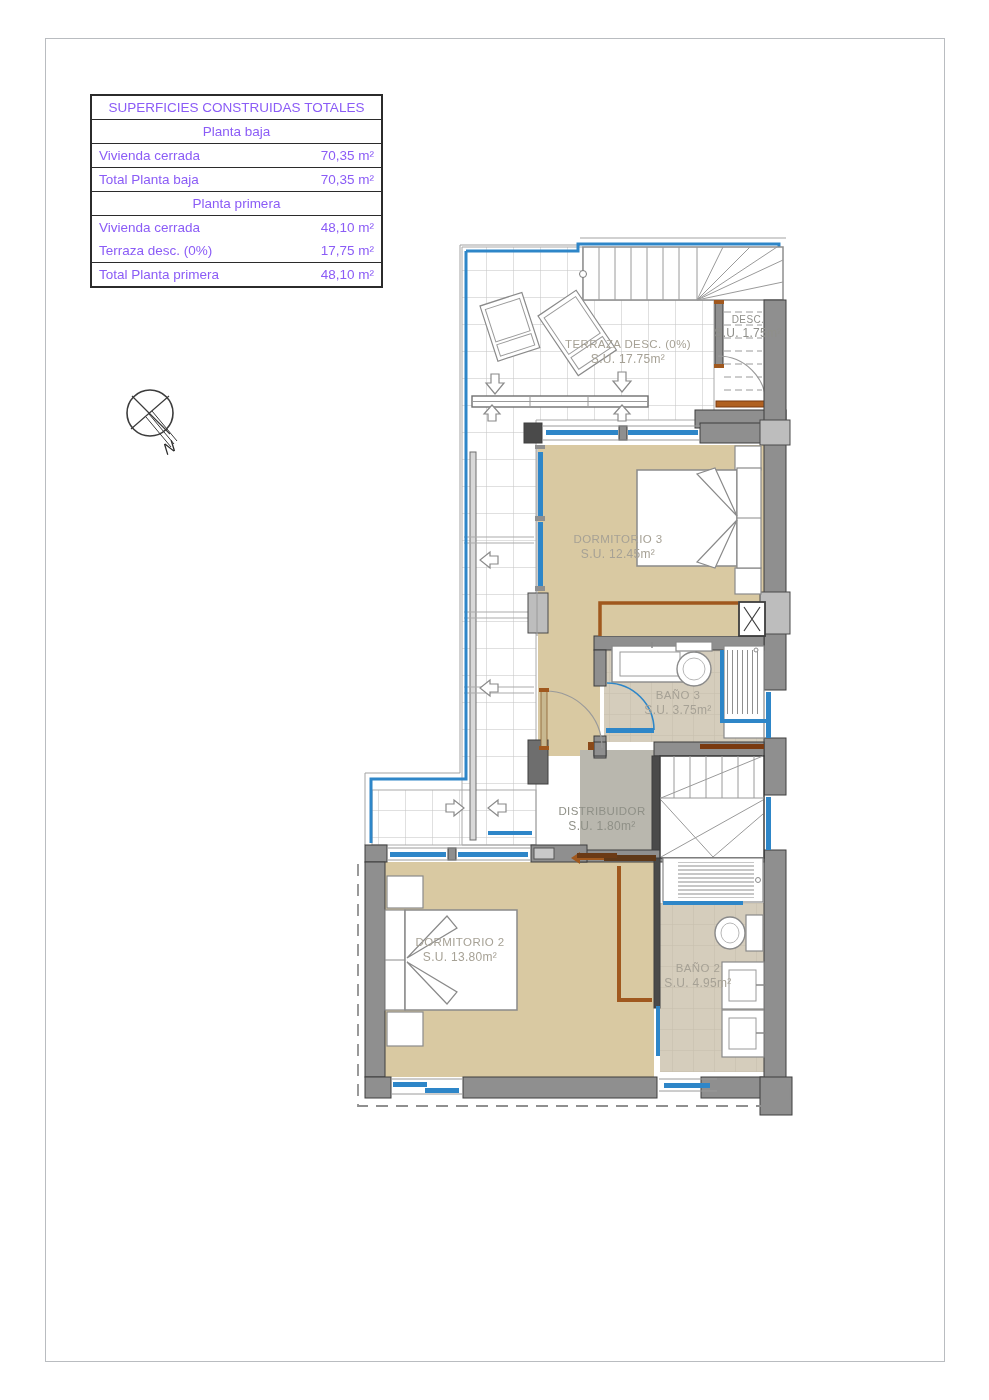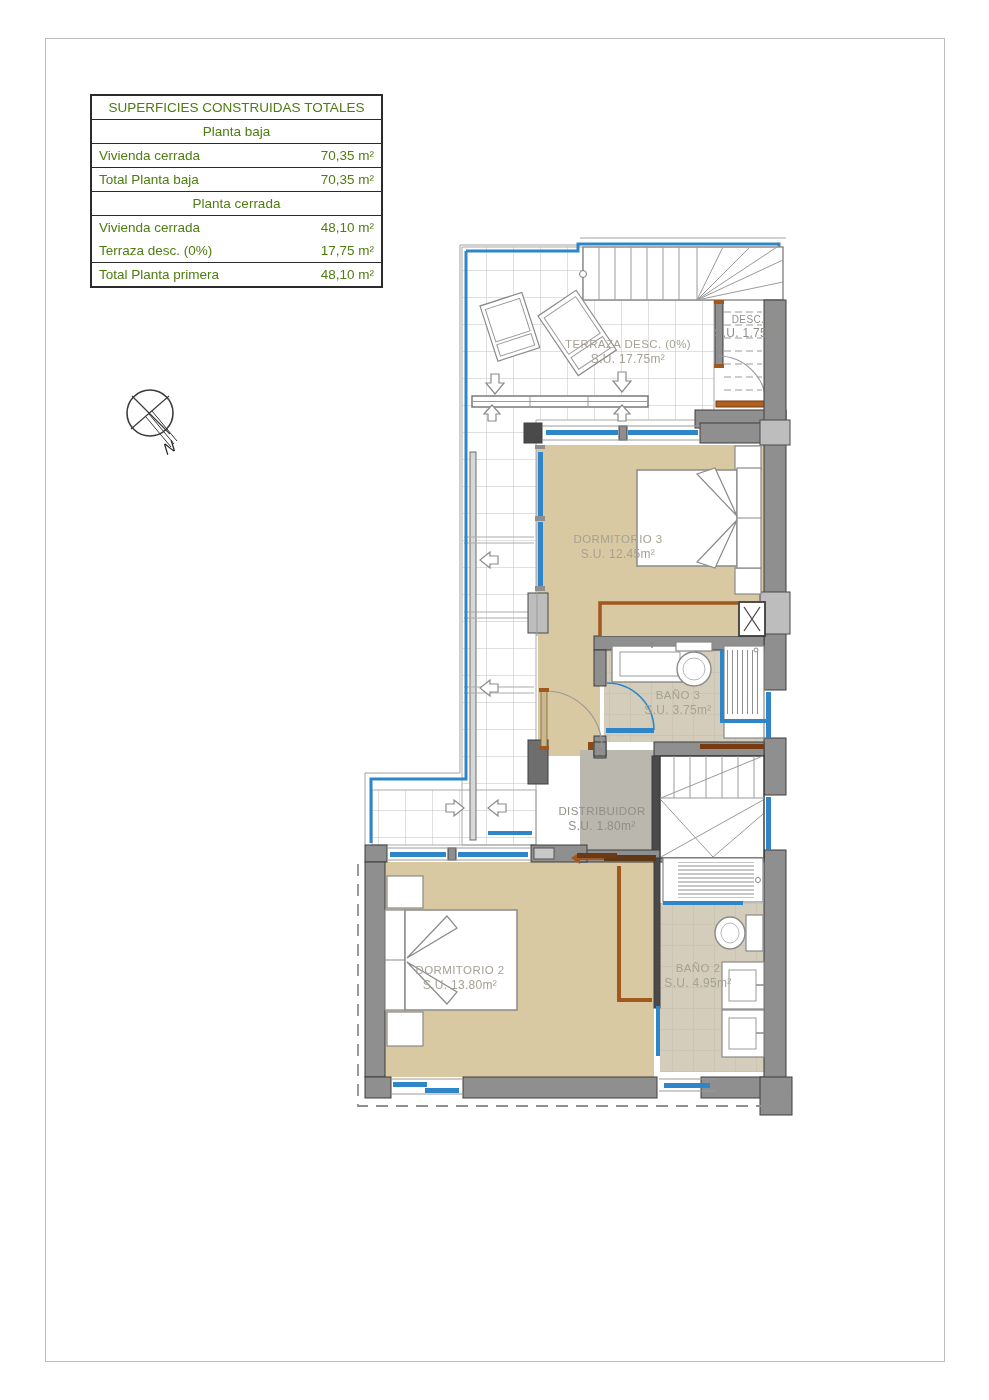--- a/index.html
+++ b/index.html
@@ -2,21 +2,21 @@
 <html><head>
 <meta charset="utf-8">
 <style>
   html,body{margin:0;padding:0;background:#fff;}
   .page{position:relative;width:989px;height:1400px;background:#fff;
         font-family:"Liberation Sans",sans-serif;overflow:hidden;}
   .frame{position:absolute;left:45px;top:38px;width:898px;height:1322px;
          border:1.5px solid #b9bcc0;}
   
   .areas-table{position:absolute;left:90px;top:94px;width:289px;
-               border:2px solid #2b2b2b;background:#fff;color:#4d7c0f;
+               border:2px solid #2b2b2b;background:#fff;color:#8b5cf6;
                font-size:13.5px;}
   .t-row{display:flex;justify-content:space-between;align-items:center;
          height:23px;padding:0 7px;border-top:1.6px solid #2b2b2b;}
   .t-row:first-child{border-top:none;}
   .t-head{justify-content:center;}
   .no-line{border-top:none;}
   .t-val{text-align:center;}
   
   .room-label{position:absolute;transform:translate(-50%,-50%);text-align:center;
               color:#a6a195;letter-spacing:.4px;line-height:1.2;white-space:nowrap;
@@ -41,21 +41,21 @@
     </div>
     <div class="t-row">
       <span>Vivienda cerrada</span>
       <span class="t-val">70,35 m²</span>
     </div>
     <div class="t-row">
       <span>Total Planta baja</span>
       <span class="t-val">70,35 m²</span>
     </div>
     <div class="t-row t-head">
-      <span>Planta cerrada</span>
+      <span>Planta primera</span>
     </div>
     <div class="t-row">
       <span>Vivienda cerrada</span>
       <span class="t-val">48,10 m²</span>
     </div>
     <div class="t-row no-line">
       <span>Terraza desc. (0%)</span>
       <span class="t-val">17,75 m²</span>
     </div>
     <div class="t-row">
@@ -321,21 +321,21 @@
     <span class="area">S.U. 12.45m²</span>
   </div>
   <div class="room-label" style="left:678px;top:703px;">
     <span>BAÑO 3</span>
     <span class="area">S.U. 3.75m²</span>
   </div>
   <div class="room-label lbl-distr" style="left:602px;top:819px;">
     <span>DISTRIBUIDOR</span>
     <span class="area">S.U. 1.80m²</span>
   </div>
-  <div class="room-label" style="left:460px;top:950px;margin-top:28px;">
+  <div class="room-label" style="left:460px;top:950px;">
     <span>DORMITORIO 2</span>
     <span class="area">S.U. 13.80m²</span>
   </div>
   <div class="room-label" style="left:698px;top:976px;">
     <span>BAÑO 2</span>
     <span class="area">S.U. 4.95m²</span>
   </div>
 </div>
 
 </body></html>

